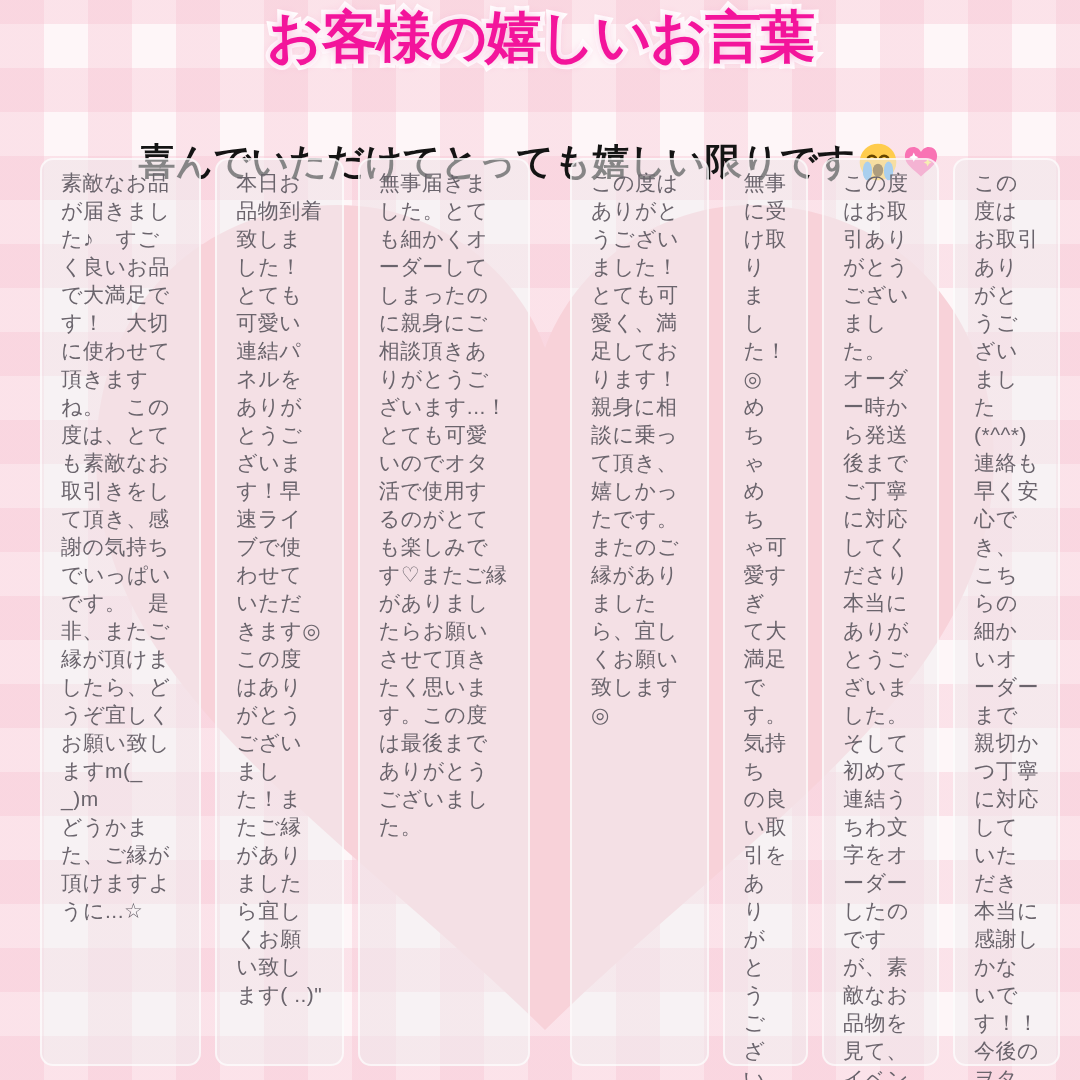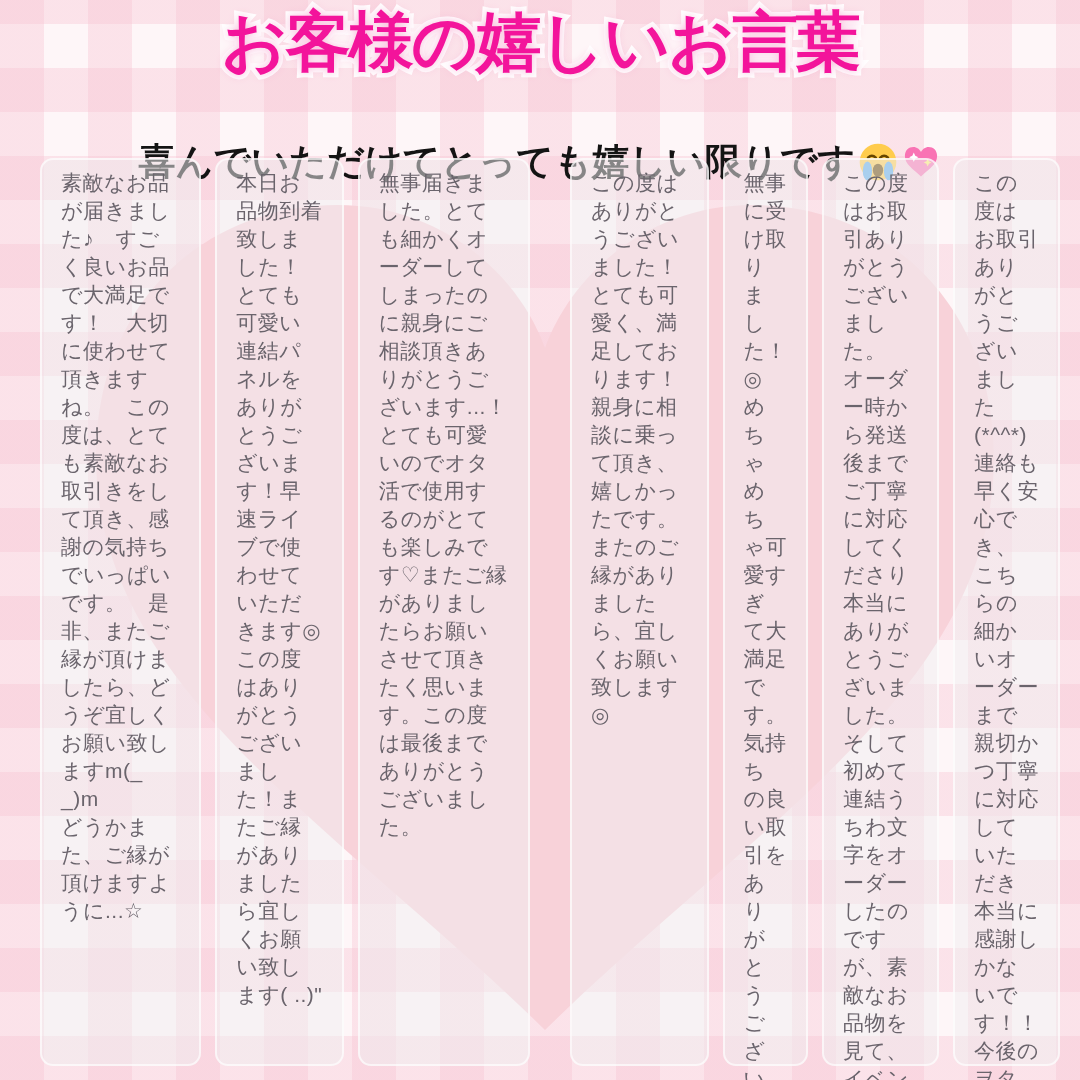--- a/index.html
+++ b/index.html
@@ -7,21 +7,21 @@
   .canvas{
     position:relative;width:1080px;height:1080px;overflow:hidden;
     background-color:#fef6f8;
     background-image:
       repeating-linear-gradient(90deg, rgba(247,195,210,.38) 0 44px, rgba(247,195,210,0) 44px 88px),
       repeating-linear-gradient(0deg, rgba(247,195,210,.38) 0 44px, rgba(247,195,210,0) 44px 88px);
   }
   .heart-svg{position:absolute;left:40px;top:150px;width:1010px;height:990px;}
   .title{
     position:absolute;top:6px;left:0;width:100%;text-align:center;
-    font-size:65px;font-weight:900;letter-spacing:-2px;line-height:1.1;
+    font-size:56px;font-weight:900;letter-spacing:-2px;line-height:1.1;
     color:#f3149b;
     -webkit-text-stroke:9px #ffffff;
     paint-order:stroke fill;
     text-shadow:0 0 10px rgba(248,178,214,.95);
     white-space:nowrap;
   }
   .subtitle{
     position:absolute;top:101px;left:0;width:100%;
     display:flex;justify-content:center;align-items:center;gap:3px;
     font-size:37px;font-weight:900;color:#141414;letter-spacing:0px;

